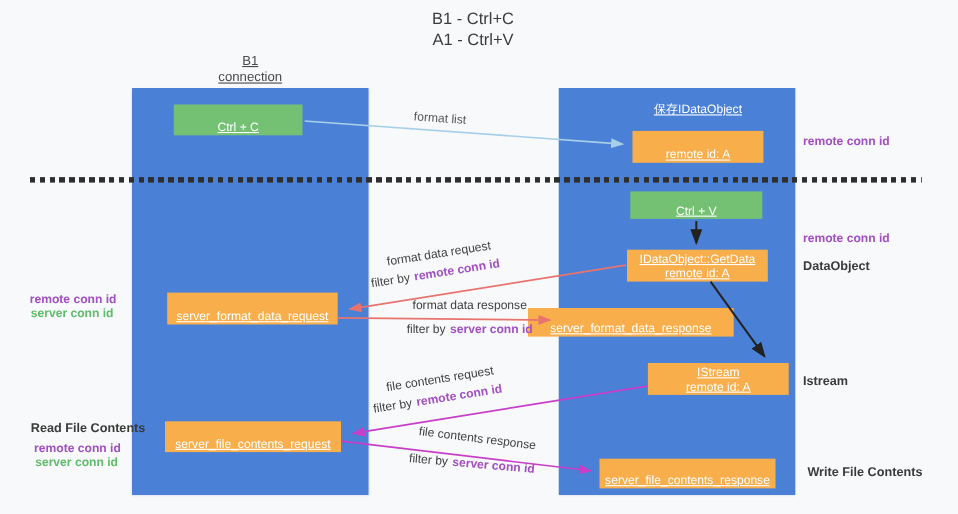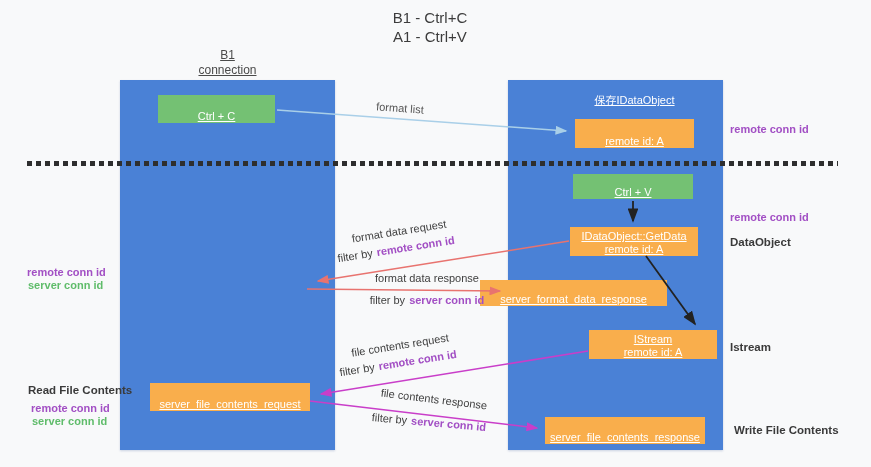--- a/index.html
+++ b/index.html
@@ -62,20 +62,23 @@
 
   <div class="abs box greenbox" style="left:573px;top:174px;width:120px;height:25px;">
     <span>Ctrl + V</span>
   </div>
 
   <div class="abs box orange" style="left:570px;top:227px;width:128px;height:29px;">
     <span>IDataObject::GetData</span>
     <span>remote id: A</span>
   </div>
 
+  <div class="abs box orange" style="left:152px;top:266px;width:155px;height:29px;">
+    <span>server_format_data_request</span>
+  </div>
 
   <div class="abs box orange" style="left:480px;top:280px;width:187px;height:26px;">
     <span>server_format_data_response</span>
   </div>
 
   <div class="abs box orange" style="left:589px;top:330px;width:128px;height:29px;">
     <span>IStream</span>
     <span>remote id: A</span>
   </div>
 

